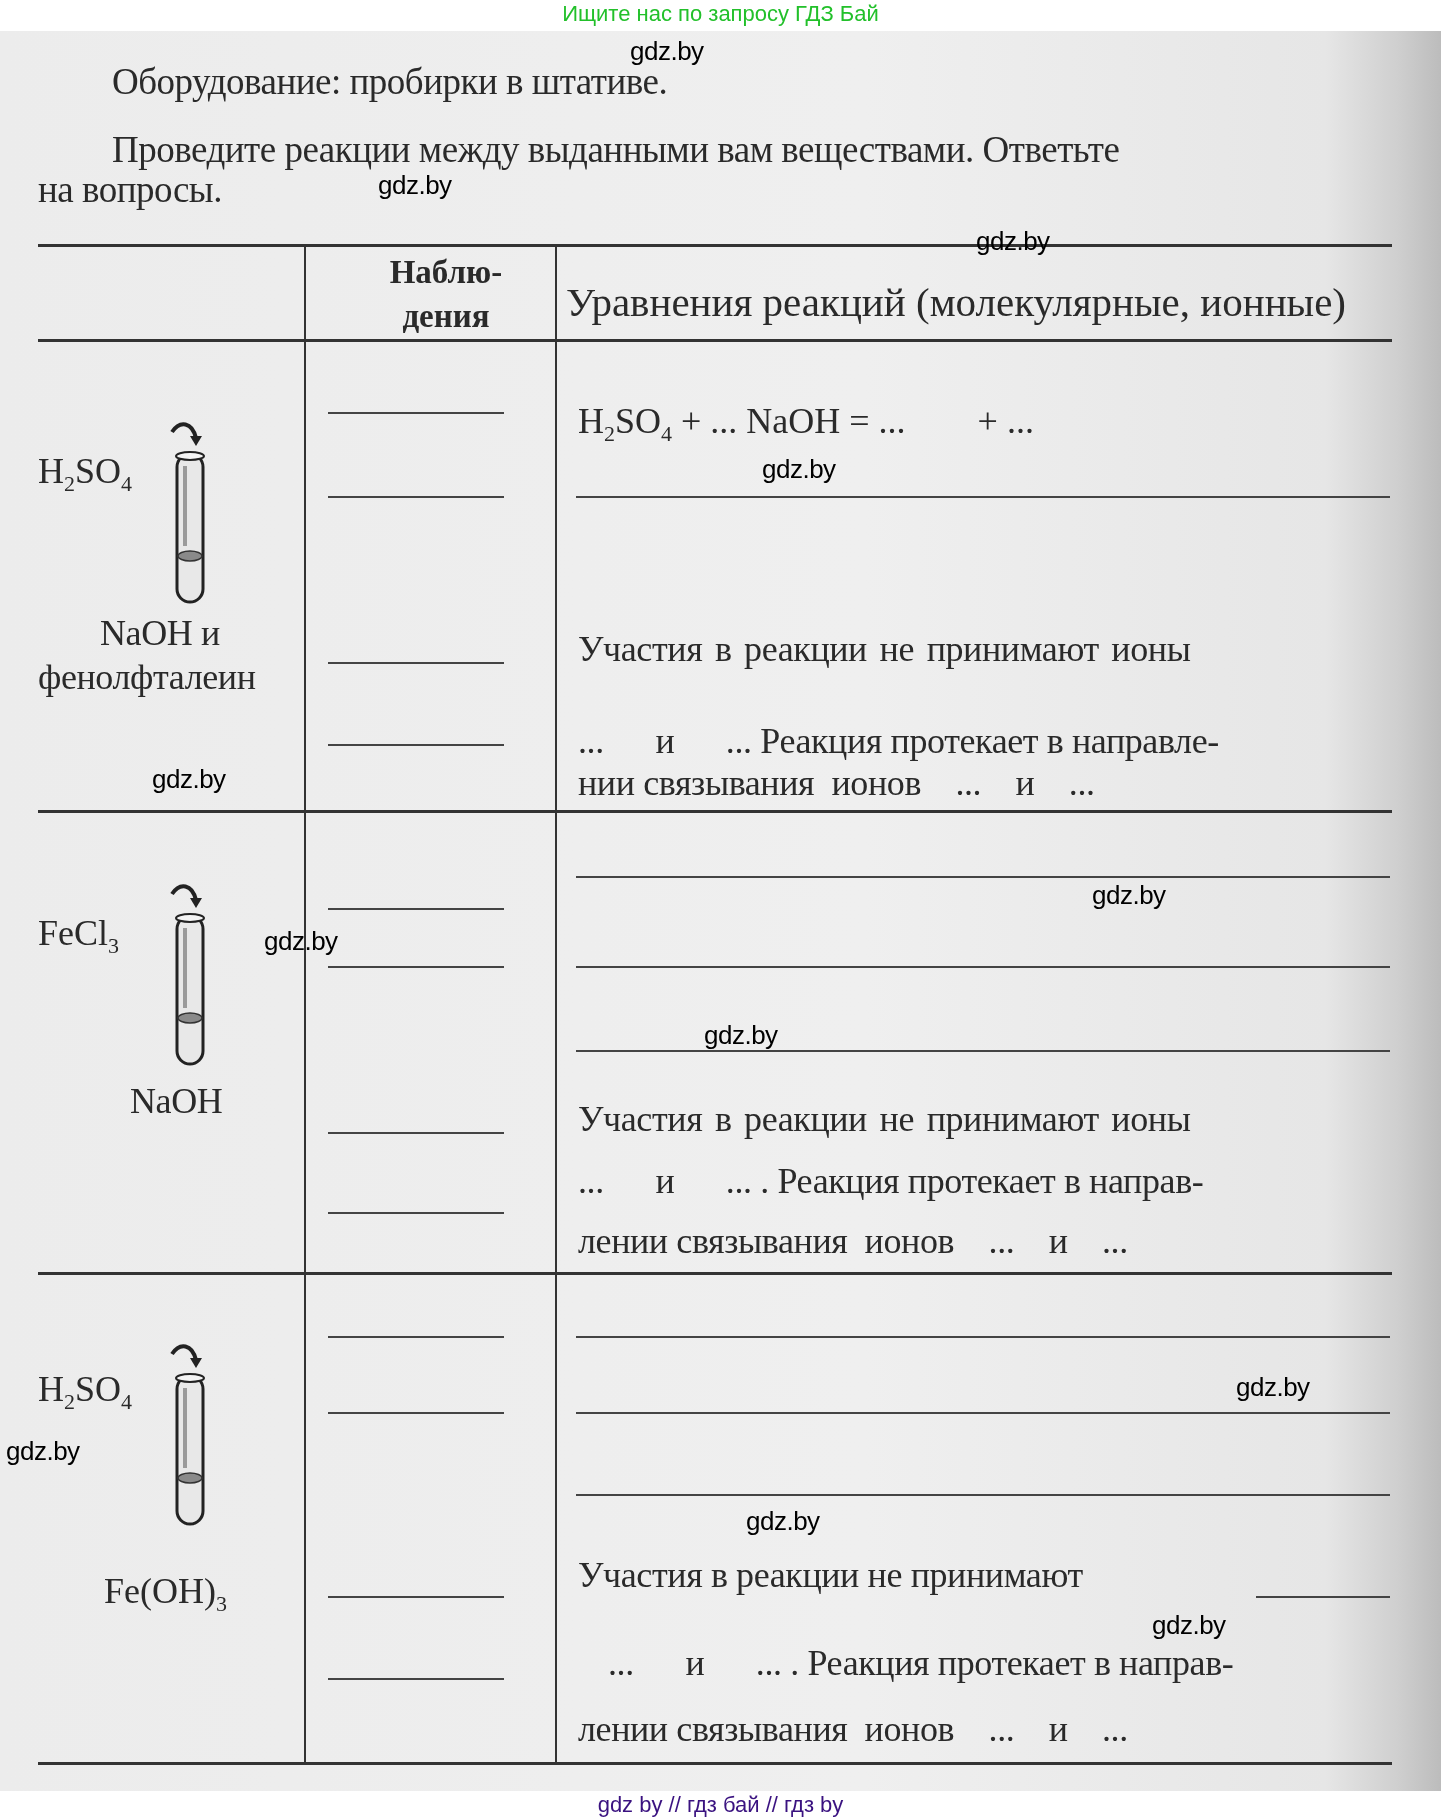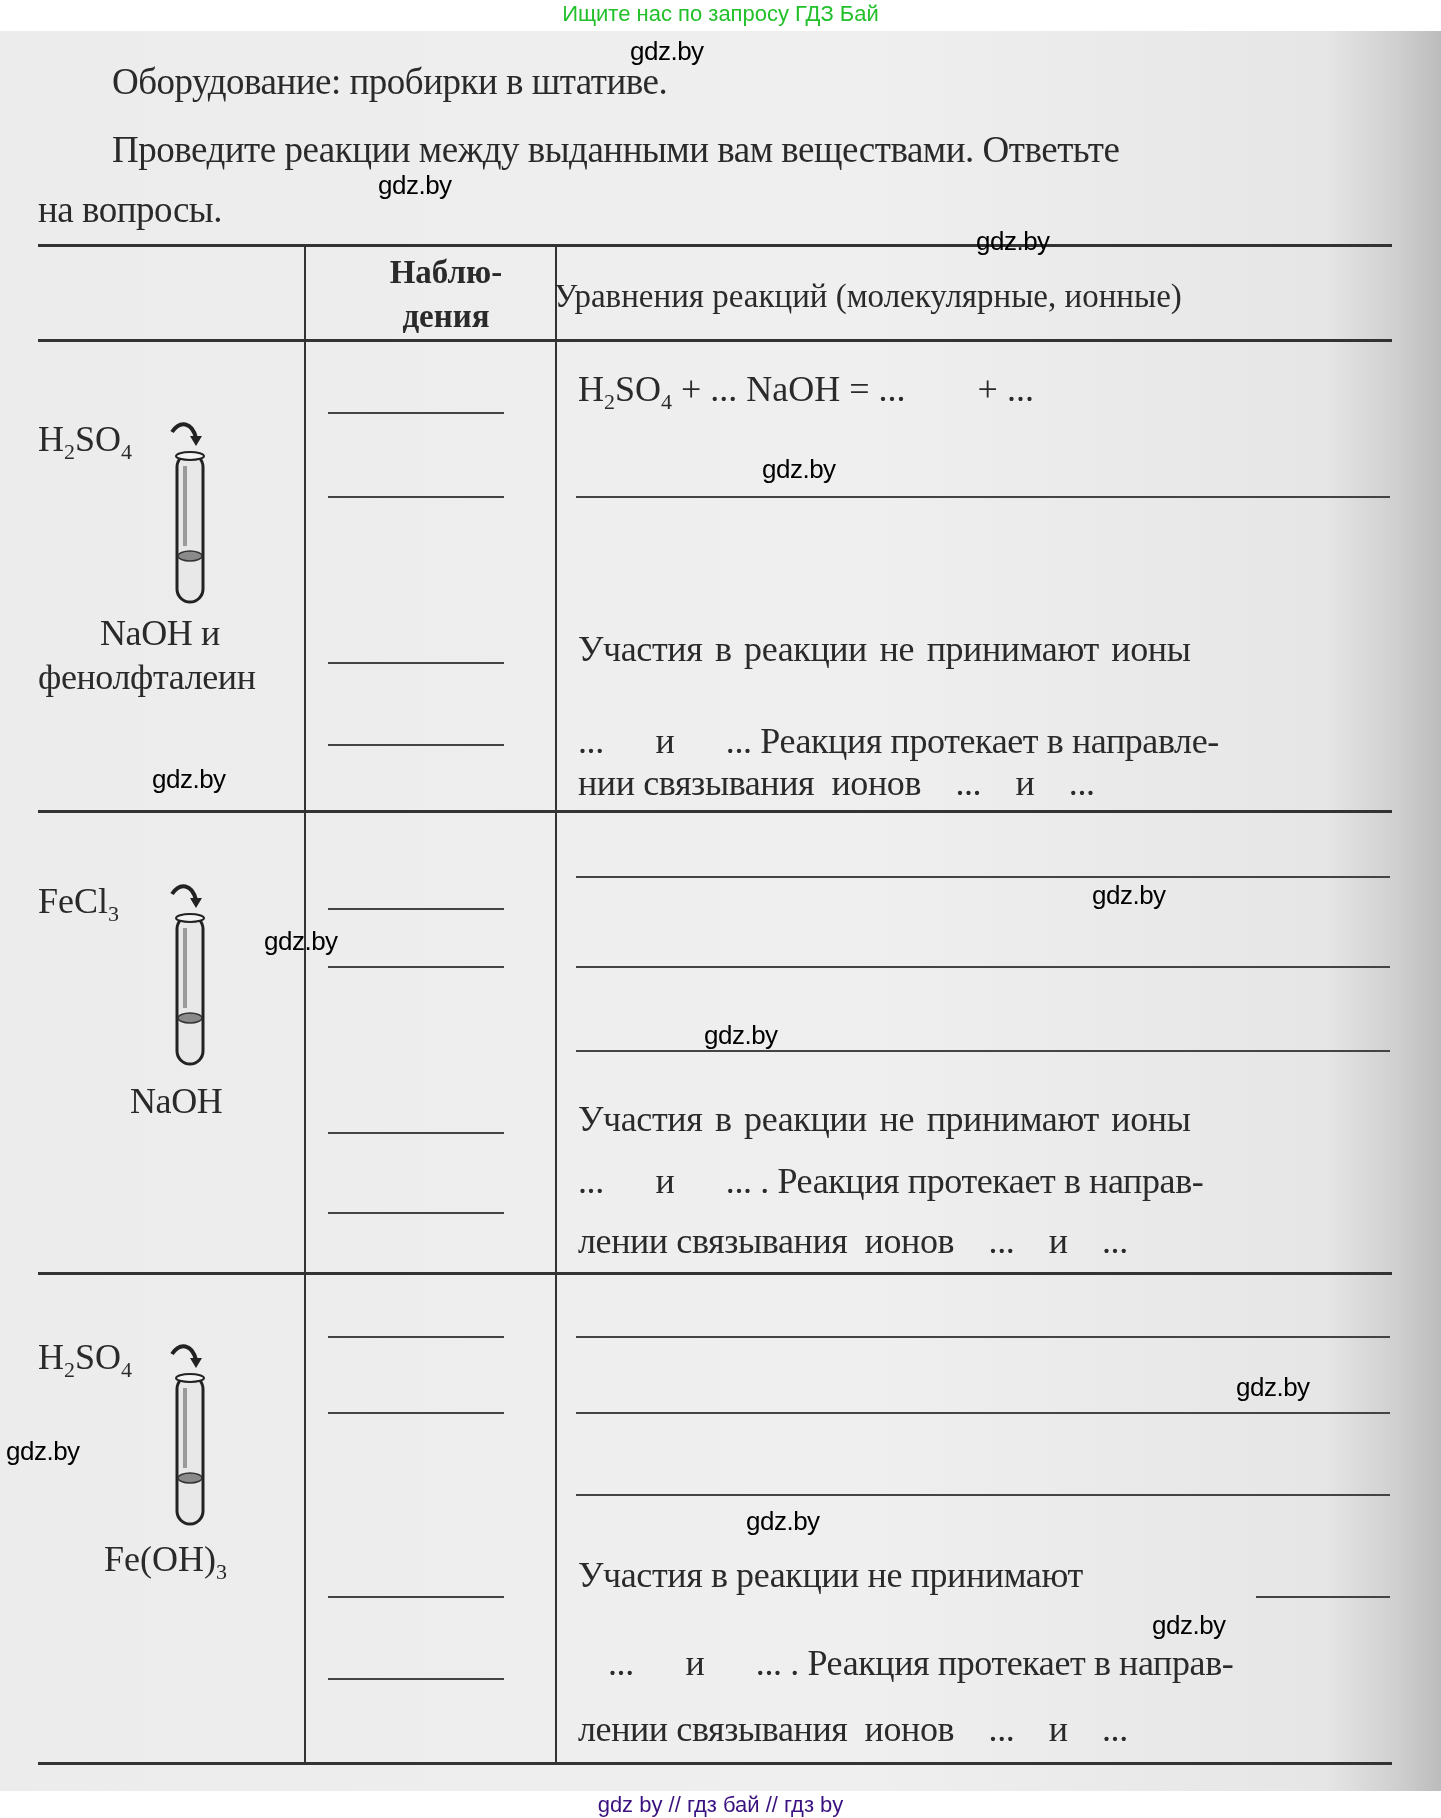--- a/index.html
+++ b/index.html
@@ -29,53 +29,53 @@
   .para { font-size:37px; letter-spacing:-0.5px; }
   .bold { font-weight:normal;margin-top:16px; }
   .wm {
     position:absolute; font-family:"Liberation Sans","DejaVu Sans",sans-serif;
     font-size:26px; color:#000; white-space:nowrap; letter-spacing:-0.5px;
   }
   .hline { position:absolute; height:3px; background:#333; }
   .vline { position:absolute; width:2px; background:#333; }
   .blank { position:absolute; height:2px; background:#444; }
   .cell-text { font-size:36px; letter-spacing:-0.4px; }
-  .chem { font-size:36px; }
+  .chem { font-size:36px;margin-top:32px; }
   .chem sub { font-size:22px; vertical-align:-8px; }
   .th { font-size:33px; font-weight:bold; text-align:center; line-height:44px; }
   .tube { position:absolute; }
 </style>
 </head>
 <body>
 
 <div class="top-banner">Ищите нас по запросу ГДЗ Бай</div>
 
 <div class="page"></div>
 
 <div class="abs para" style="left:112px;top:60px;">
   <span class="bold">Оборудование:</span><span> пробирки в штативе.</span>
 </div>
 <div class="abs para" style="left:112px;top:128px;">Проведите реакции между выданными вам веществами. Ответьте</div>
-<div class="abs para" style="left:38px;top:188px;">на вопросы.</div>
+<div class="abs para" style="left:38px;top:168px;">на вопросы.</div>
 
 <div class="hline" style="left:38px;top:244px;width:1354px;"></div>
 <div class="hline" style="left:38px;top:339px;width:1354px;"></div>
 <div class="hline" style="left:38px;top:810px;width:1354px;"></div>
 <div class="hline" style="left:38px;top:1272px;width:1354px;"></div>
 <div class="hline" style="left:38px;top:1762px;width:1354px;"></div>
 <div class="vline" style="left:304px;top:244px;height:1520px;"></div>
 <div class="vline" style="left:555px;top:244px;height:1520px;"></div>
 
 <div class="abs th" style="left:38px;top:250px;width:266px;">
 </div>
 <div class="abs th" style="left:306px;top:250px;width:280px;">
   <div>Наблю-</div>
   <div>дения</div>
 </div>
-<div class="abs" style="left:554px;top:278px;font-size:33px;">
+<div class="abs" style="left:566px;top:278px;font-size:41px;">
   <span class="bold">Уравнения реакций</span><span> (молекулярные, ионные)</span>
 </div>
 
 <div class="abs chem" style="left:38px;top:418px;"><span>H</span><sub>2</sub><span>SO</span><sub>4</sub></div>
 <svg class="tube" style="left:150px;top:418px;" width="70" height="190" viewBox="0 0 70 190">
   <path d="M22 14 C30 2 42 4 46 20" fill="none" stroke="#222" stroke-width="4"></path>
   <path d="M40 18 L46 28 L52 18 Z" fill="#222"></path>
   <rect x="27" y="36" width="26" height="148" rx="13" ry="13" fill="#e8e8e8" stroke="#222" stroke-width="3"></rect>
   <ellipse cx="40" cy="38" rx="14" ry="4" fill="#f4f4f4" stroke="#222" stroke-width="2"></ellipse>
   <rect x="33" y="48" width="4" height="80" fill="#9a9a9a"></rect>

